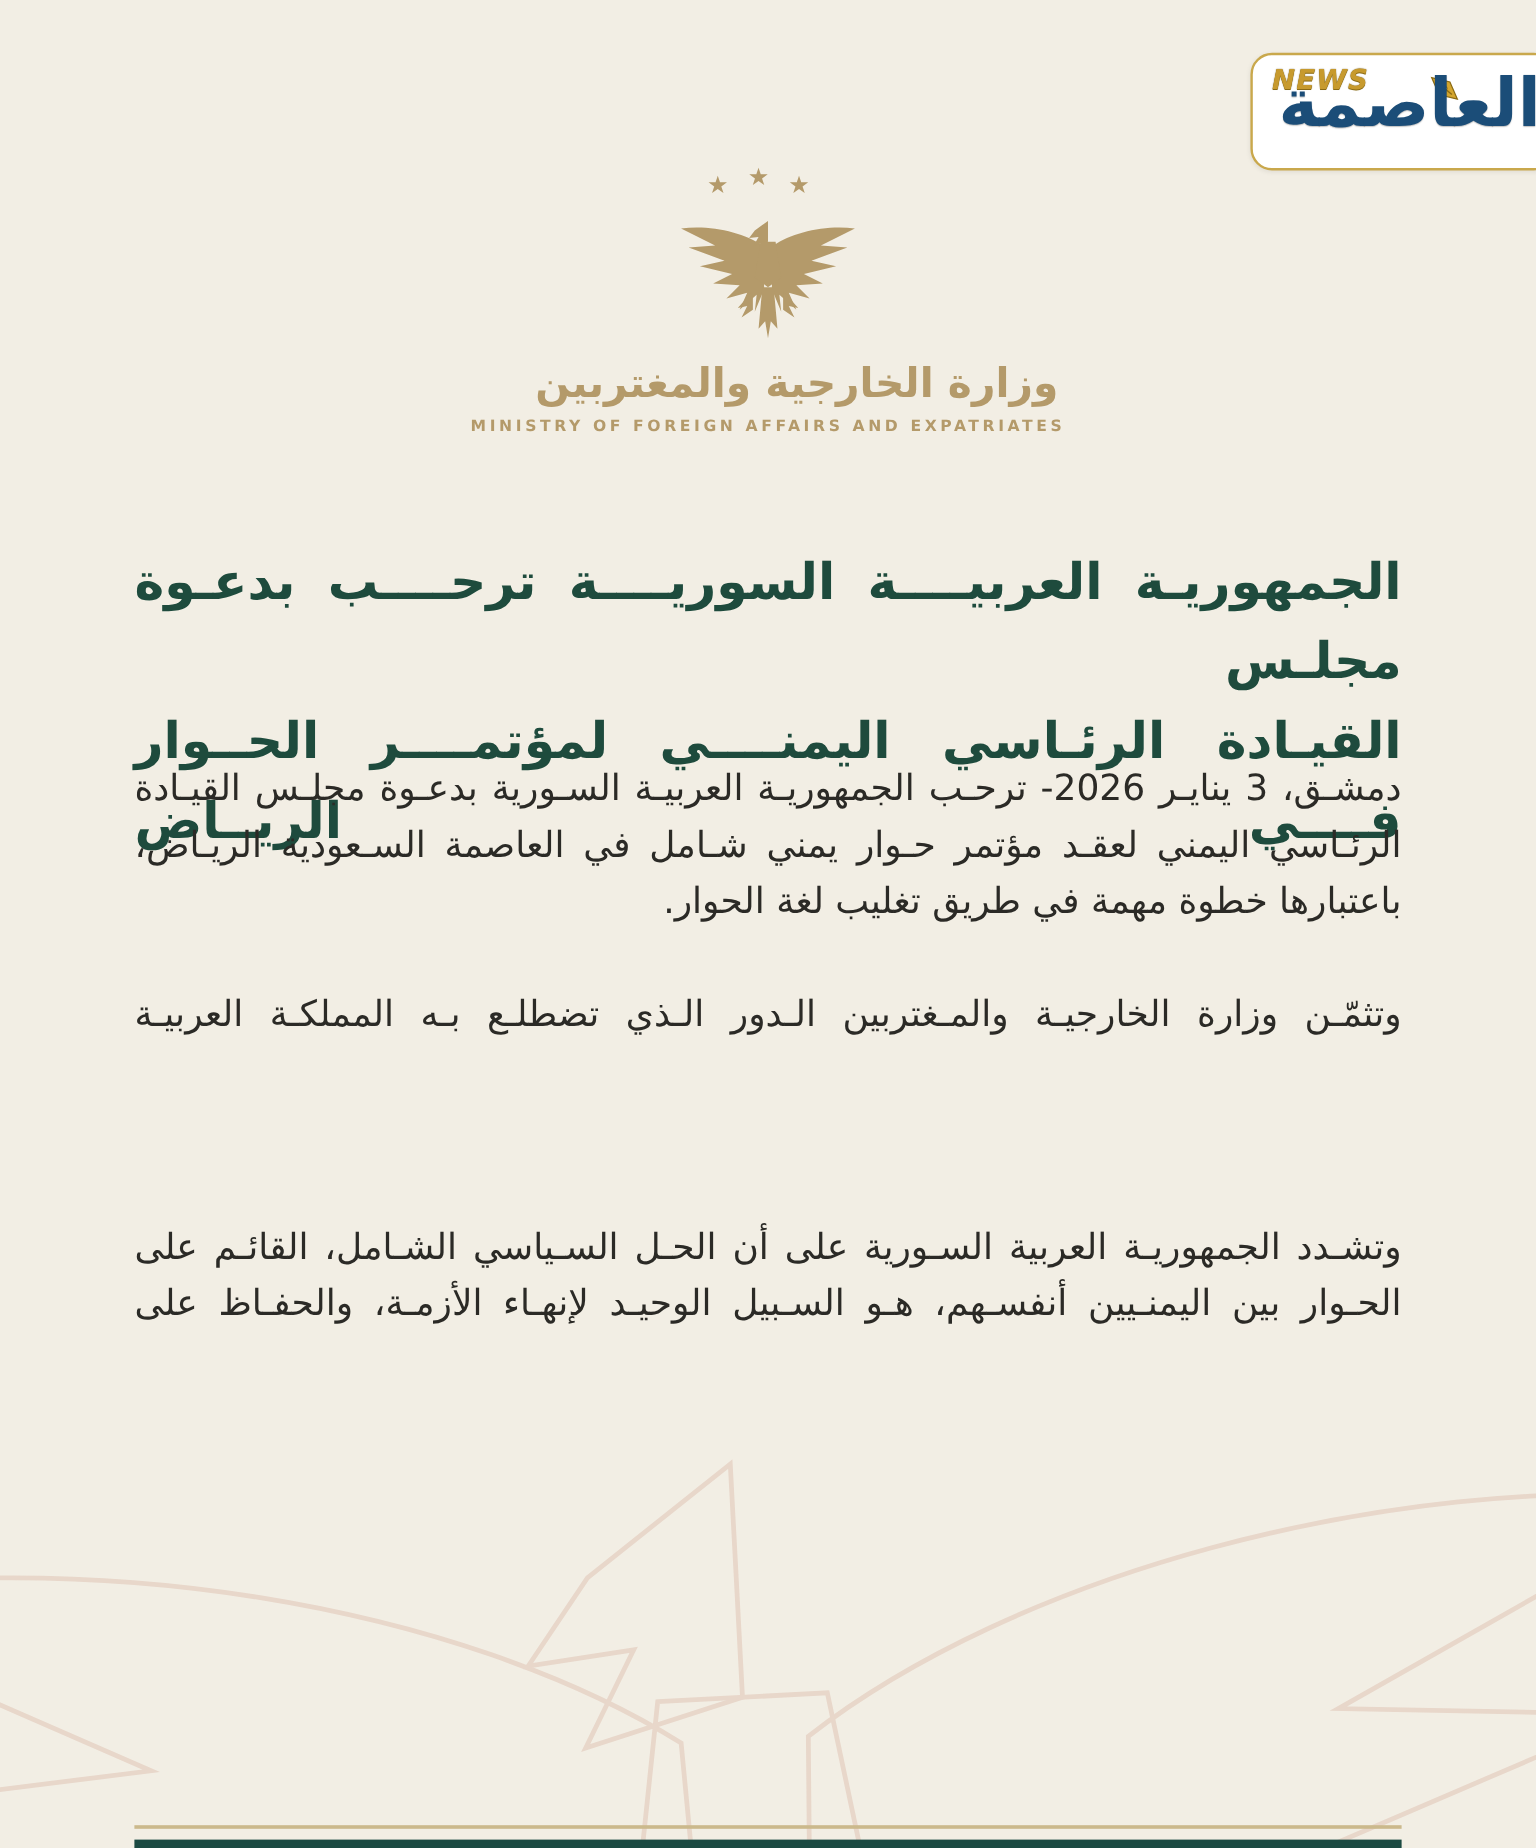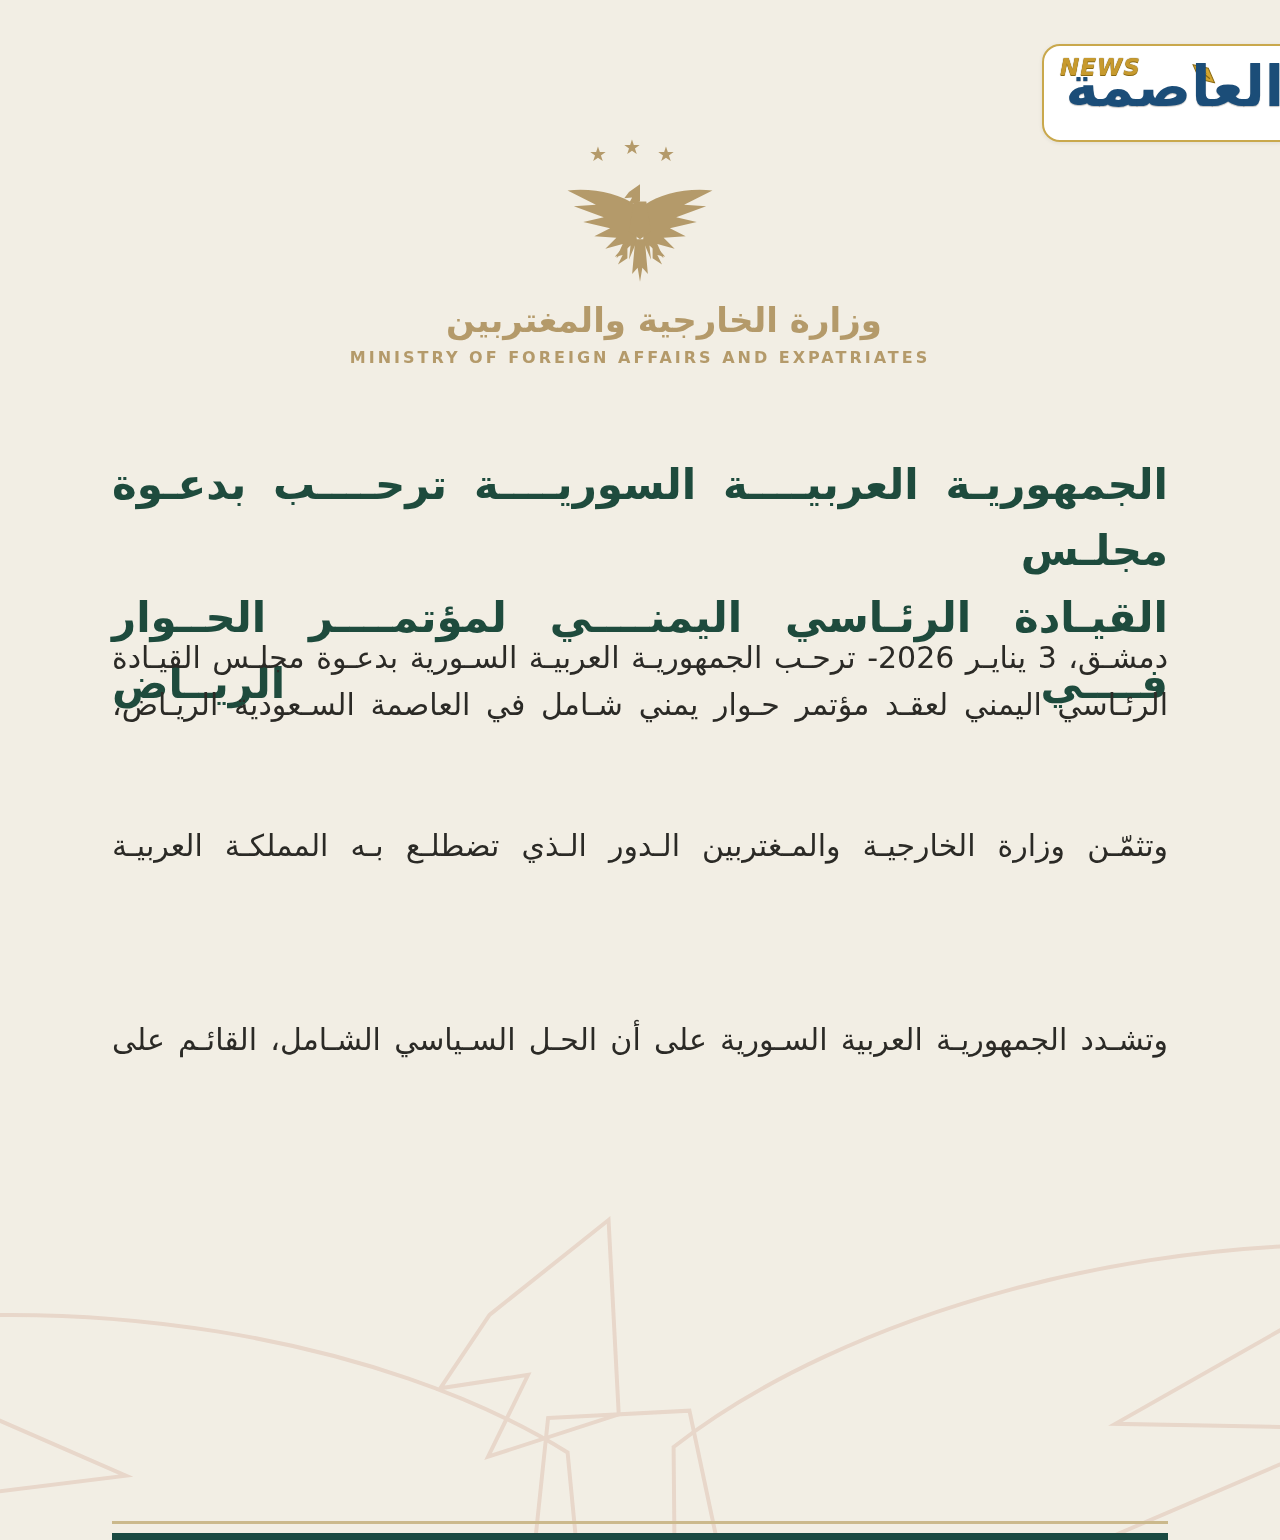--- a/index.html
+++ b/index.html
@@ -78,21 +78,21 @@
   .emblem .eagle-wrap { margin-top: 2px; height: 126px; }
   .emblem .calligraphy {
     direction: rtl;
     font-size: 34px;
     font-weight: bold;
     margin-top: 4px;
     letter-spacing: 1px;
     margin-left: 48px;
   }
   .emblem .caption {
-    font-size: 16px;
+    font-size: 13px;
     letter-spacing: 3px;
     margin-top: 8px;
     font-weight: bold;
   }
 
   
   .headline {
     position: absolute;
     top: 452px;
     left: 112px;
@@ -190,24 +190,26 @@
 </div>
 
 <div class="headline">
   <div class="h-line">الجمهوريـة العربيــــة السوريــــة ترحــــب بدعـوة مجلـس</div>
   <div class="h-line">القيـادة الرئـاسي اليمنــــي لمؤتمــــر الحــوار فــــي الريــاض</div>
 </div>
 
 <div class="para para-1">
   <div class="b-line">دمشـق، 3 ينايـر 2026- ترحـب الجمهوريـة العربيـة السـورية بدعـوة مجلـس القيـادة</div>
   <div class="b-line">الرئـاسي اليمني لعقـد مؤتمر حـوار يمني شـامل في العاصمة السـعودية الريـاض،</div>
+  <div class="b-line last">باعتبارها خطوة مهمة في طريق تغليب لغة الحوار.</div>
 </div>
 
 <div class="para para-2">
   <div class="b-line">وتثمّـن وزارة الخارجيـة والمـغتربين الـدور الـذي تضطلـع بـه المملكـة العربيـة</div>
 </div>
 
 <div class="para para-3">
   <div class="b-line">وتشـدد الجمهوريـة العربية السـورية على أن الحـل السـياسي الشـامل، القائـم على</div>
+  <div class="b-line">الحـوار بين اليمنـيين أنفسـهم، هـو السـبيل الوحيـد لإنهـاء الأزمـة، والحفـاظ على</div>
 </div>
 
 <div class="footer-gold-line"></div>
 <div class="footer-green-bar"></div>
 
 </body></html>

